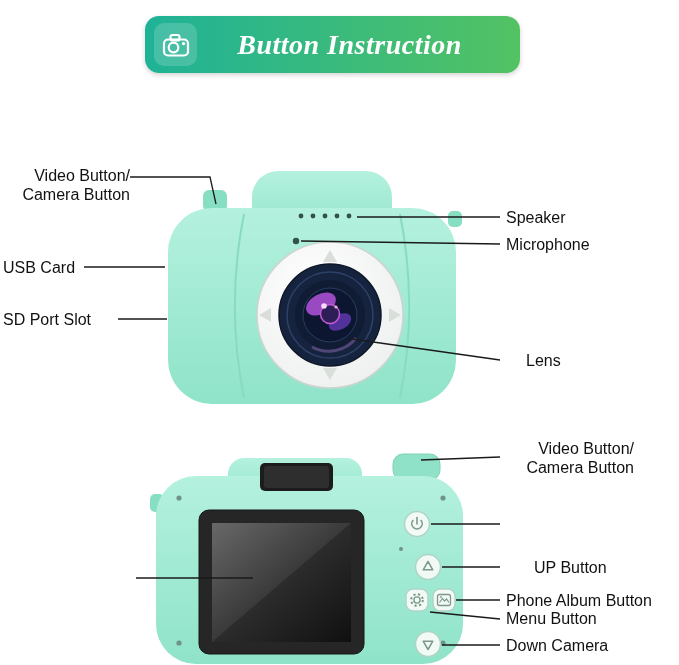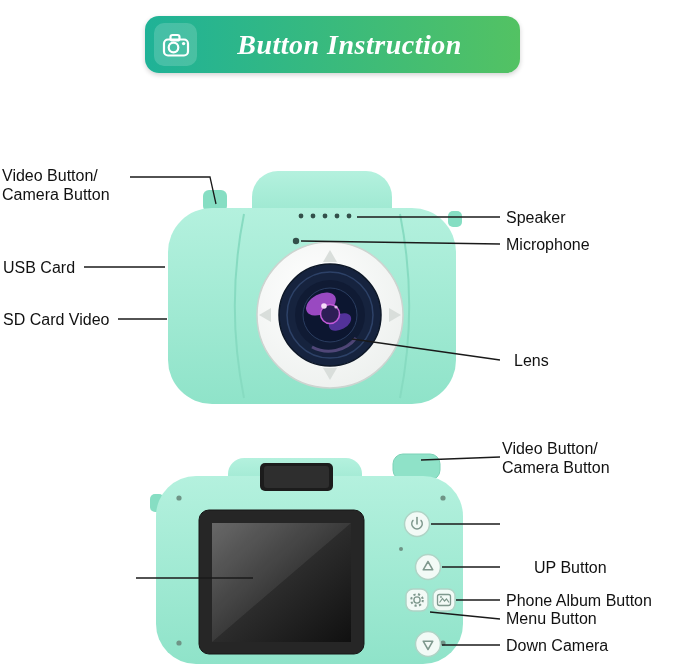--- a/index.html
+++ b/index.html
@@ -10,21 +10,21 @@
           background:linear-gradient(90deg,var(--banner-start,#1fb297),var(--banner-end,#53c263));
           display:flex;align-items:center;box-sizing:border-box;padding:0 14px 0 9px;
           box-shadow:0 2px 5px rgba(0,0,0,.18);}
   .banner-icon{width:43px;height:43px;border-radius:10px;background:rgba(255,255,255,.17);
           display:flex;align-items:center;justify-content:center;flex:0 0 auto;}
   .banner-title{flex:1;text-align:center;color:#fff;
           font:italic 700 28px/1 "Liberation Serif",serif;letter-spacing:.5px;padding-right:4px;}
   
   .label{position:absolute;font:16px/19px "Liberation Sans",sans-serif;
          color:var(--label-text,#111);white-space:pre-line;text-align:center;}
-  .center{text-align:left;}
+  .center{text-align:right;}
   .abs{position:absolute;}
   svg{display:block;}
 </style>
 </head>
 <body>
 
 <div class="stage">
 
   <div class="banner">
     <div class="banner-icon">
@@ -165,24 +165,24 @@
     <line x1="442" y1="559" x2="500" y2="559"></line>
     <line x1="456" y1="592" x2="500" y2="592"></line>
     <line x1="430" y1="604" x2="500" y2="611"></line>
     <line x1="442" y1="637" x2="500" y2="637"></line>
     <line x1="136" y1="570" x2="253" y2="570"></line>
   </svg>
 
   <div class="label center" style="left:2px;top:158px;width:128px">Video Button/
 Camera Button</div>
   <div class="label" style="left:3px;top:250px">USB Card</div>
-  <div class="label" style="left:3px;top:302px">SD Card Video</div>
+  <div class="label" style="left:3px;top:302px">SD Port Slot</div>
   <div class="label" style="left:506px;top:200px">Speaker</div>
   <div class="label" style="left:506px;top:227px">Microphone</div>
-  <div class="label" style="left:514px;top:343px">Lens</div>
+  <div class="label" style="left:526px;top:343px">Lens</div>
 
   <div class="label center" style="left:502px;top:431px;width:132px">Video Button/
 Camera Button</div>
   <div class="label" style="left:534px;top:550px">UP Button</div>
   <div class="label" style="left:506px;top:583px">Phone Album Button</div>
   <div class="label" style="left:506px;top:601px">Menu Button</div>
   <div class="label" style="left:506px;top:628px">Down Camera</div>
 
 </div>
 

